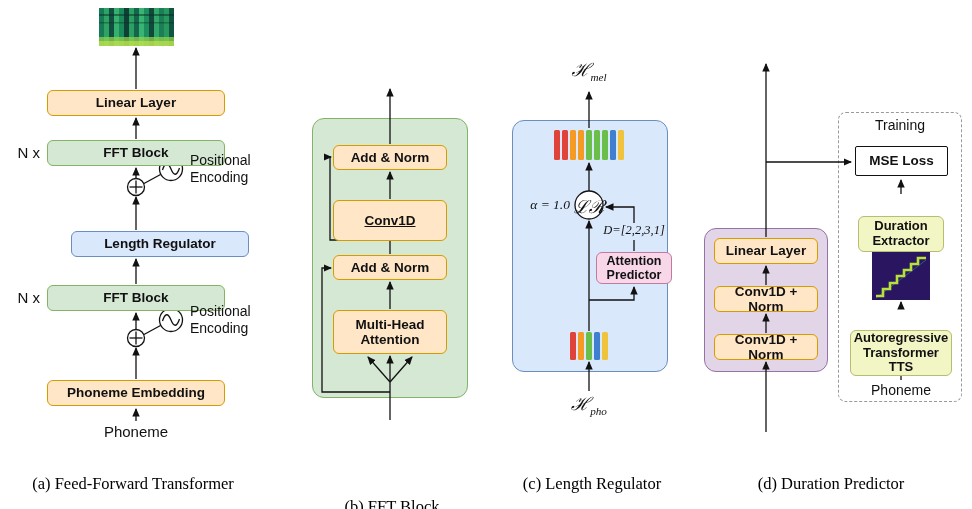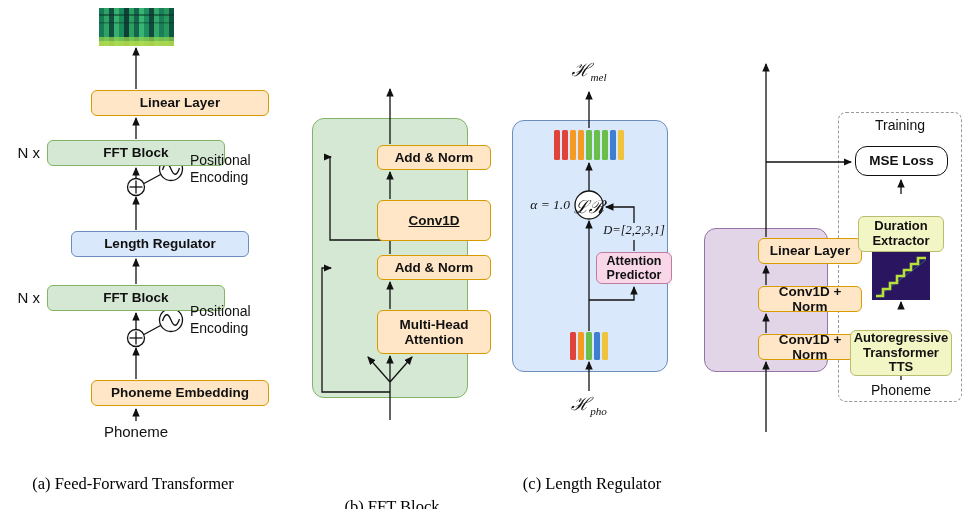--- a/index.html
+++ b/index.html
@@ -7,26 +7,26 @@
           font-family:"Liberation Sans",sans-serif;overflow:hidden;}
   .overlay{position:absolute;left:0;top:0;z-index:2;pointer-events:none;}
   .container{position:absolute;box-sizing:border-box;border:1.3px solid;border-radius:12px;z-index:1;}
   .cont-green{background:var(--green-fill);border-color:var(--green-border);}
   .cont-blue{background:var(--blue-fill);border-color:var(--blue-border);}
   .cont-purple{background:var(--purple-fill);border-color:var(--purple-border);}
   .cont-dashed{background:#fff;border:1.4px dashed #999;border-radius:8px;}
   .box{position:absolute;box-sizing:border-box;display:flex;align-items:center;justify-content:center;
        text-align:center;border:1.3px solid #000;border-radius:6px;font-weight:600;font-size:13.5px;
        line-height:1.12;color:#111;z-index:3;padding:1px 3px;}
-  .orange{background:var(--orange-fill);border-color:var(--orange-border);margin-left:44px;}
+  .orange{background:var(--orange-fill);border-color:var(--orange-border);}
   .green{background:var(--green-fill);border-color:var(--green-border);}
   .blue{background:var(--blue-fill);border-color:var(--blue-border);margin-left:24px;}
   .pink{background:var(--pink-fill);border-color:var(--pink-border);}
   .yellow{background:var(--yellow-fill);border-color:var(--yellow-border);margin-top:20px;}
-  .white{background:#fff;border-color:#111;border-radius:12px;}
+  .white{background:#fff;border-color:#111;border-radius:2px;}
   .label{position:absolute;z-index:3;color:#111;font-size:14.5px;line-height:1.18;}
   .center{text-align:center;}
   .right{text-align:right;}
   .math{font-family:"Liberation Serif",serif;font-style:italic;}
   .bigmath{font-size:18px;}
   .caption{position:absolute;z-index:3;font-family:"Liberation Serif",serif;font-size:16.5px;
            color:#000;text-align:center;white-space:nowrap;}
   .bars{position:absolute;z-index:3;display:flex;gap:2px;}
   .bars .bar{flex:0 0 6px;height:100%;border-radius:1.5px;}
   .imgbox{position:absolute;z-index:3;line-height:0;}
@@ -212,14 +212,15 @@
     </svg>
   </div>
 
   <div class="box yellow" style="left:850px;top:310px;width:102px;height:46px;font-size:13px;">Autoregressive Transformer TTS</div>
 
   <div class="label center" style="left:851px;top:382px;width:100px;font-size:14px;">Phoneme</div>
 
   <div class="caption" style="left:25px;top:474px;width:216px;">(a) Feed-Forward Transformer</div>
   <div class="caption" style="left:322px;top:474px;width:140px;margin-top:23px;">(b) FFT Block</div>
   <div class="caption" style="left:512px;top:474px;width:160px;">(c) Length Regulator</div>
+  <div class="caption" style="left:745px;top:474px;width:172px;">(d) Duration Predictor</div>
 
 </div>
 
 </body></html>

